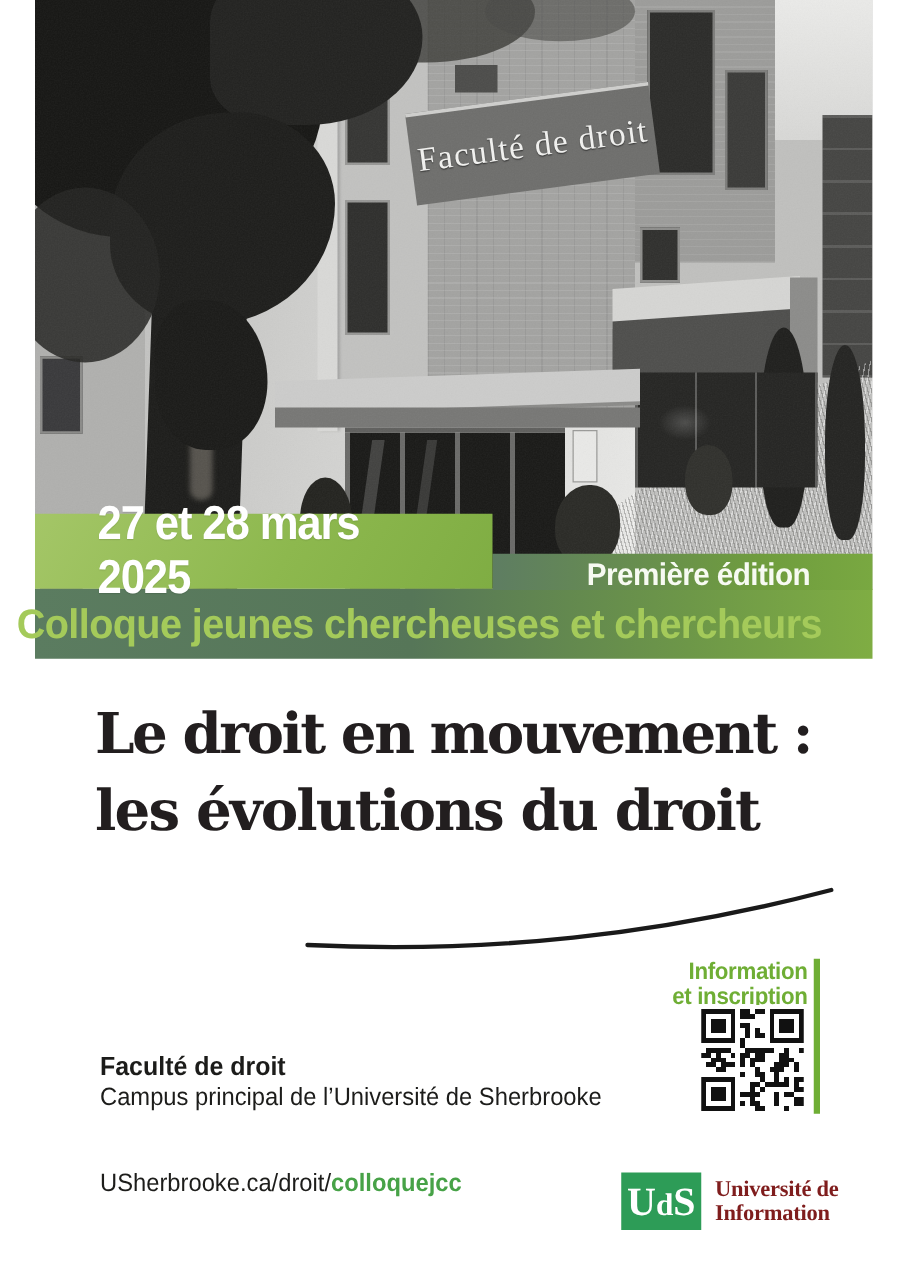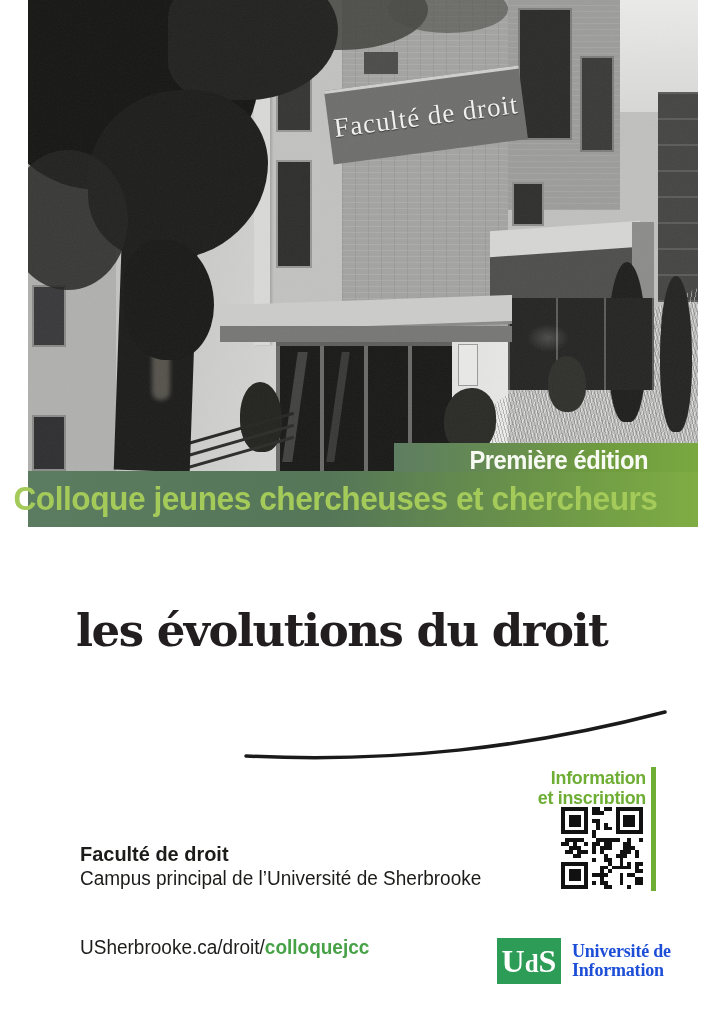--- a/index.html
+++ b/index.html
@@ -91,21 +91,21 @@
   #edition-label { left:394px; top:446px; width:254px; text-align:right; color:#f7faf2;
     font-weight:bold; font-size:25px; letter-spacing:-.5px; transform:scaleX(.95); transform-origin:right center; }
   #event-label { left:28px; top:471px; width:614px; height:56px; display:flex; align-items:center; justify-content:center;
     color:#a4ca5a; font-weight:bold; font-size:33px; letter-spacing:-.5px; }
   #event-label span { transform:scaleX(.96); white-space:nowrap; }
 
   
   #main-title { left:76px; top:556px; width:624px;
     font-family:"DejaVu Serif", serif; font-weight:bold; color:#221e1f;
     font-size:45px; line-height:62px; letter-spacing:-2px; }
-  #main-title .t2 { letter-spacing:-1.5px;margin-top:44px; }
+  #main-title .t2 { letter-spacing:-1.5px; }
 
   
   #swoosh { left:242px; top:706px; }
 
   
   #info-label { left:400px; top:768px; width:246px; text-align:right; color:#6fae35;
     font-weight:bold; font-size:19px; line-height:20px; letter-spacing:-.3px;
     transform:scaleX(.94); transform-origin:right center; }
   #info-bar { left:651px; top:767px; width:5px; height:124px; background:#6fae35; }
   #qr { left:558px; top:804px; width:88px; height:88px; background:#ffffff; padding:3px; }
@@ -118,21 +118,21 @@
   
   #url { left:80px; top:936px; font-size:20px; transform:scaleX(.95); transform-origin:left top; }
   #url .u1 { color:#1d1d1b; }
   #url .u2 { color:#47a247; font-weight:bold; }
   #uds-box { left:497px; top:938px; width:64px; height:46px; background:#2d9c57;
     display:flex; align-items:baseline; justify-content:center; padding-top:7px;
     font-family:"Liberation Serif", serif; font-weight:bold; color:#ffffff; }
   #uds-box .L { font-size:32px; line-height:32px; }
   #uds-box .s { font-size:25px; line-height:32px; }
   #uds-name { left:572px; top:942px; font-family:"Liberation Serif", serif; font-weight:bold;
-    font-size:18px; line-height:19px; color:#1d4ed8; letter-spacing:-.2px; }
+    font-size:18px; line-height:19px; color:#7f1d1d; letter-spacing:-.2px; }
 </style>
 </head>
 <body>
 
 <div id="poster">
 
   <div id="photo" class="abs">
     <div class="abs p-lwing"></div>
     <div class="abs p-lwin1"></div>
     <div class="abs p-lwin2"></div>
@@ -184,26 +184,30 @@
       <filter id="n">
           <feTurbulence type="fractalNoise" baseFrequency="0.9" numOctaves="2"></feTurbulence>
           <feColorMatrix type="saturate" values="0"></feColorMatrix>
         </filter>
       <rect width="670" height="471" filter="url(#n)" opacity="0.14"></rect>
     </svg>
   </div>
 
   <div id="event-band" class="abs"></div>
   <div id="edition-band" class="abs"></div>
+  <div id="date-banner" class="abs">
+    <span>27 et 28 mars 2025</span>
+  </div>
   <div id="edition-label" class="abs">Première édition</div>
   <div id="event-label" class="abs">
     <span>Colloque jeunes chercheuses et chercheurs</span>
   </div>
 
   <div id="main-title" class="abs">
+    <div class="t1">Le droit en mouvement :</div>
     <div class="t2">les évolutions du droit</div>
   </div>
 
   <svg id="swoosh" class="abs" width="428" height="58" viewBox="0 0 428 58">
     <path d="M4,50 C150,57 285,42 423,6" fill="none" stroke="#1a1a1a" stroke-width="3.5" stroke-linecap="round"></path>
   </svg>
 
   <div id="info-label" class="abs">
     <div>Information</div>
     <div>et inscription</div>

